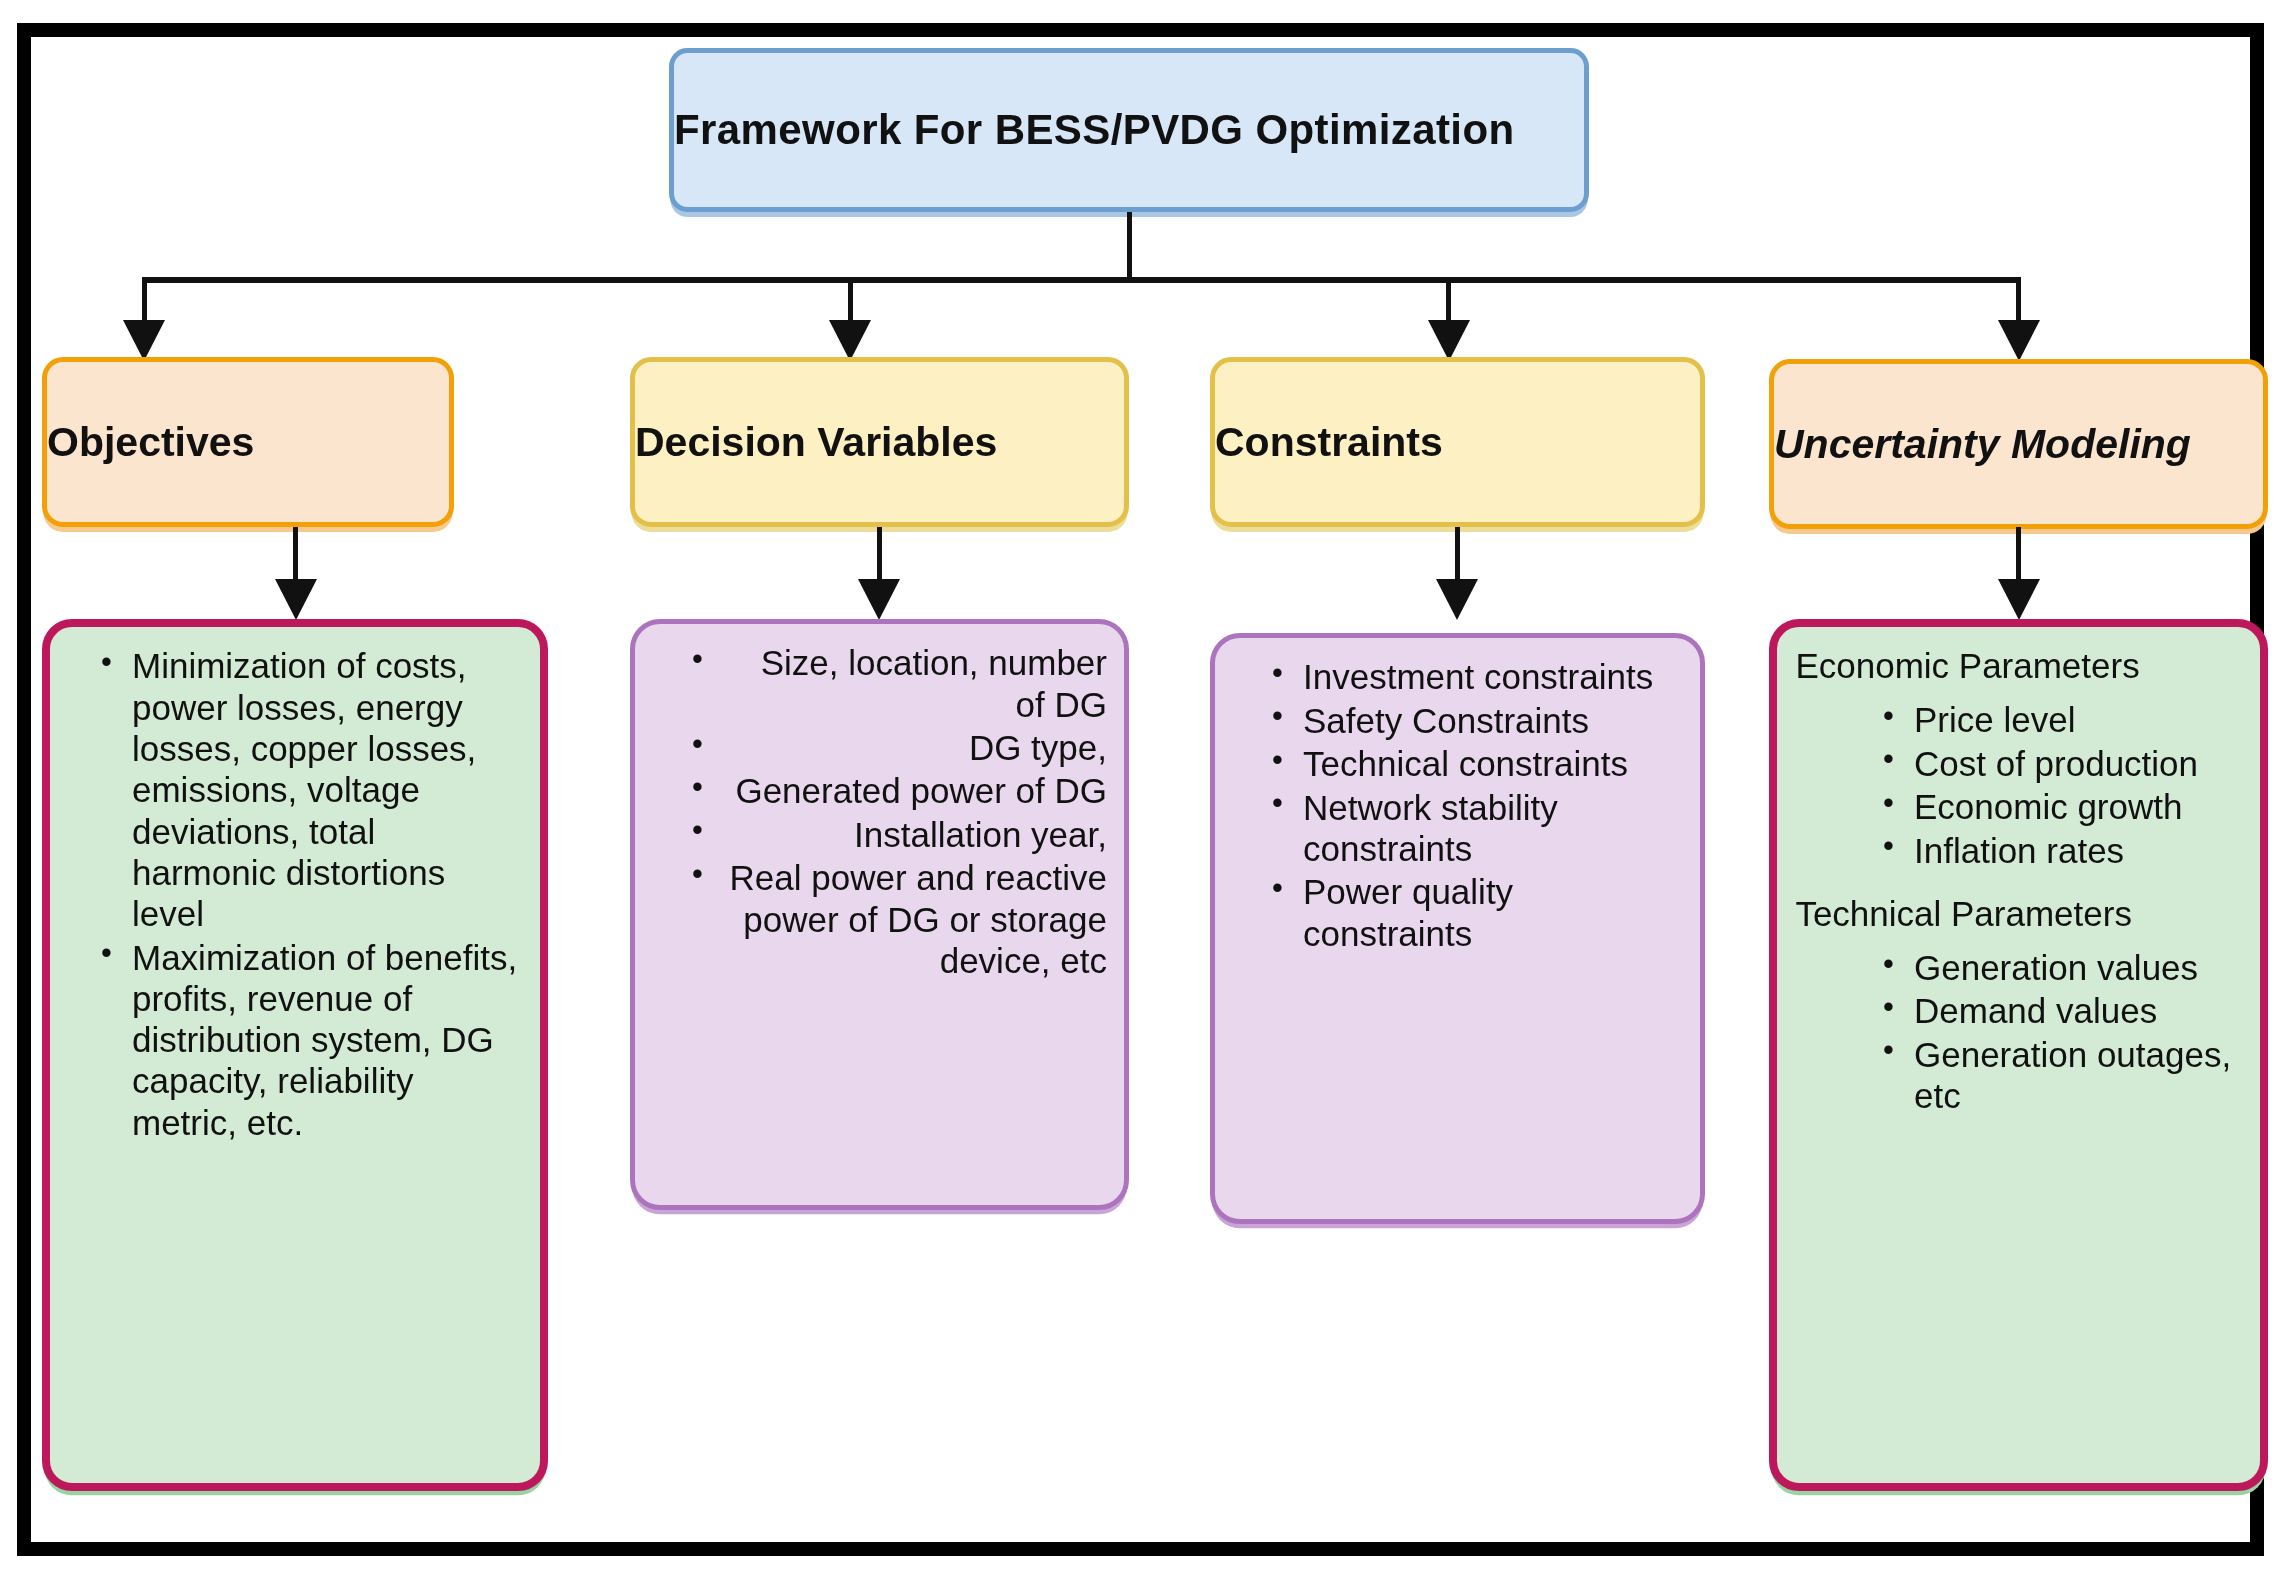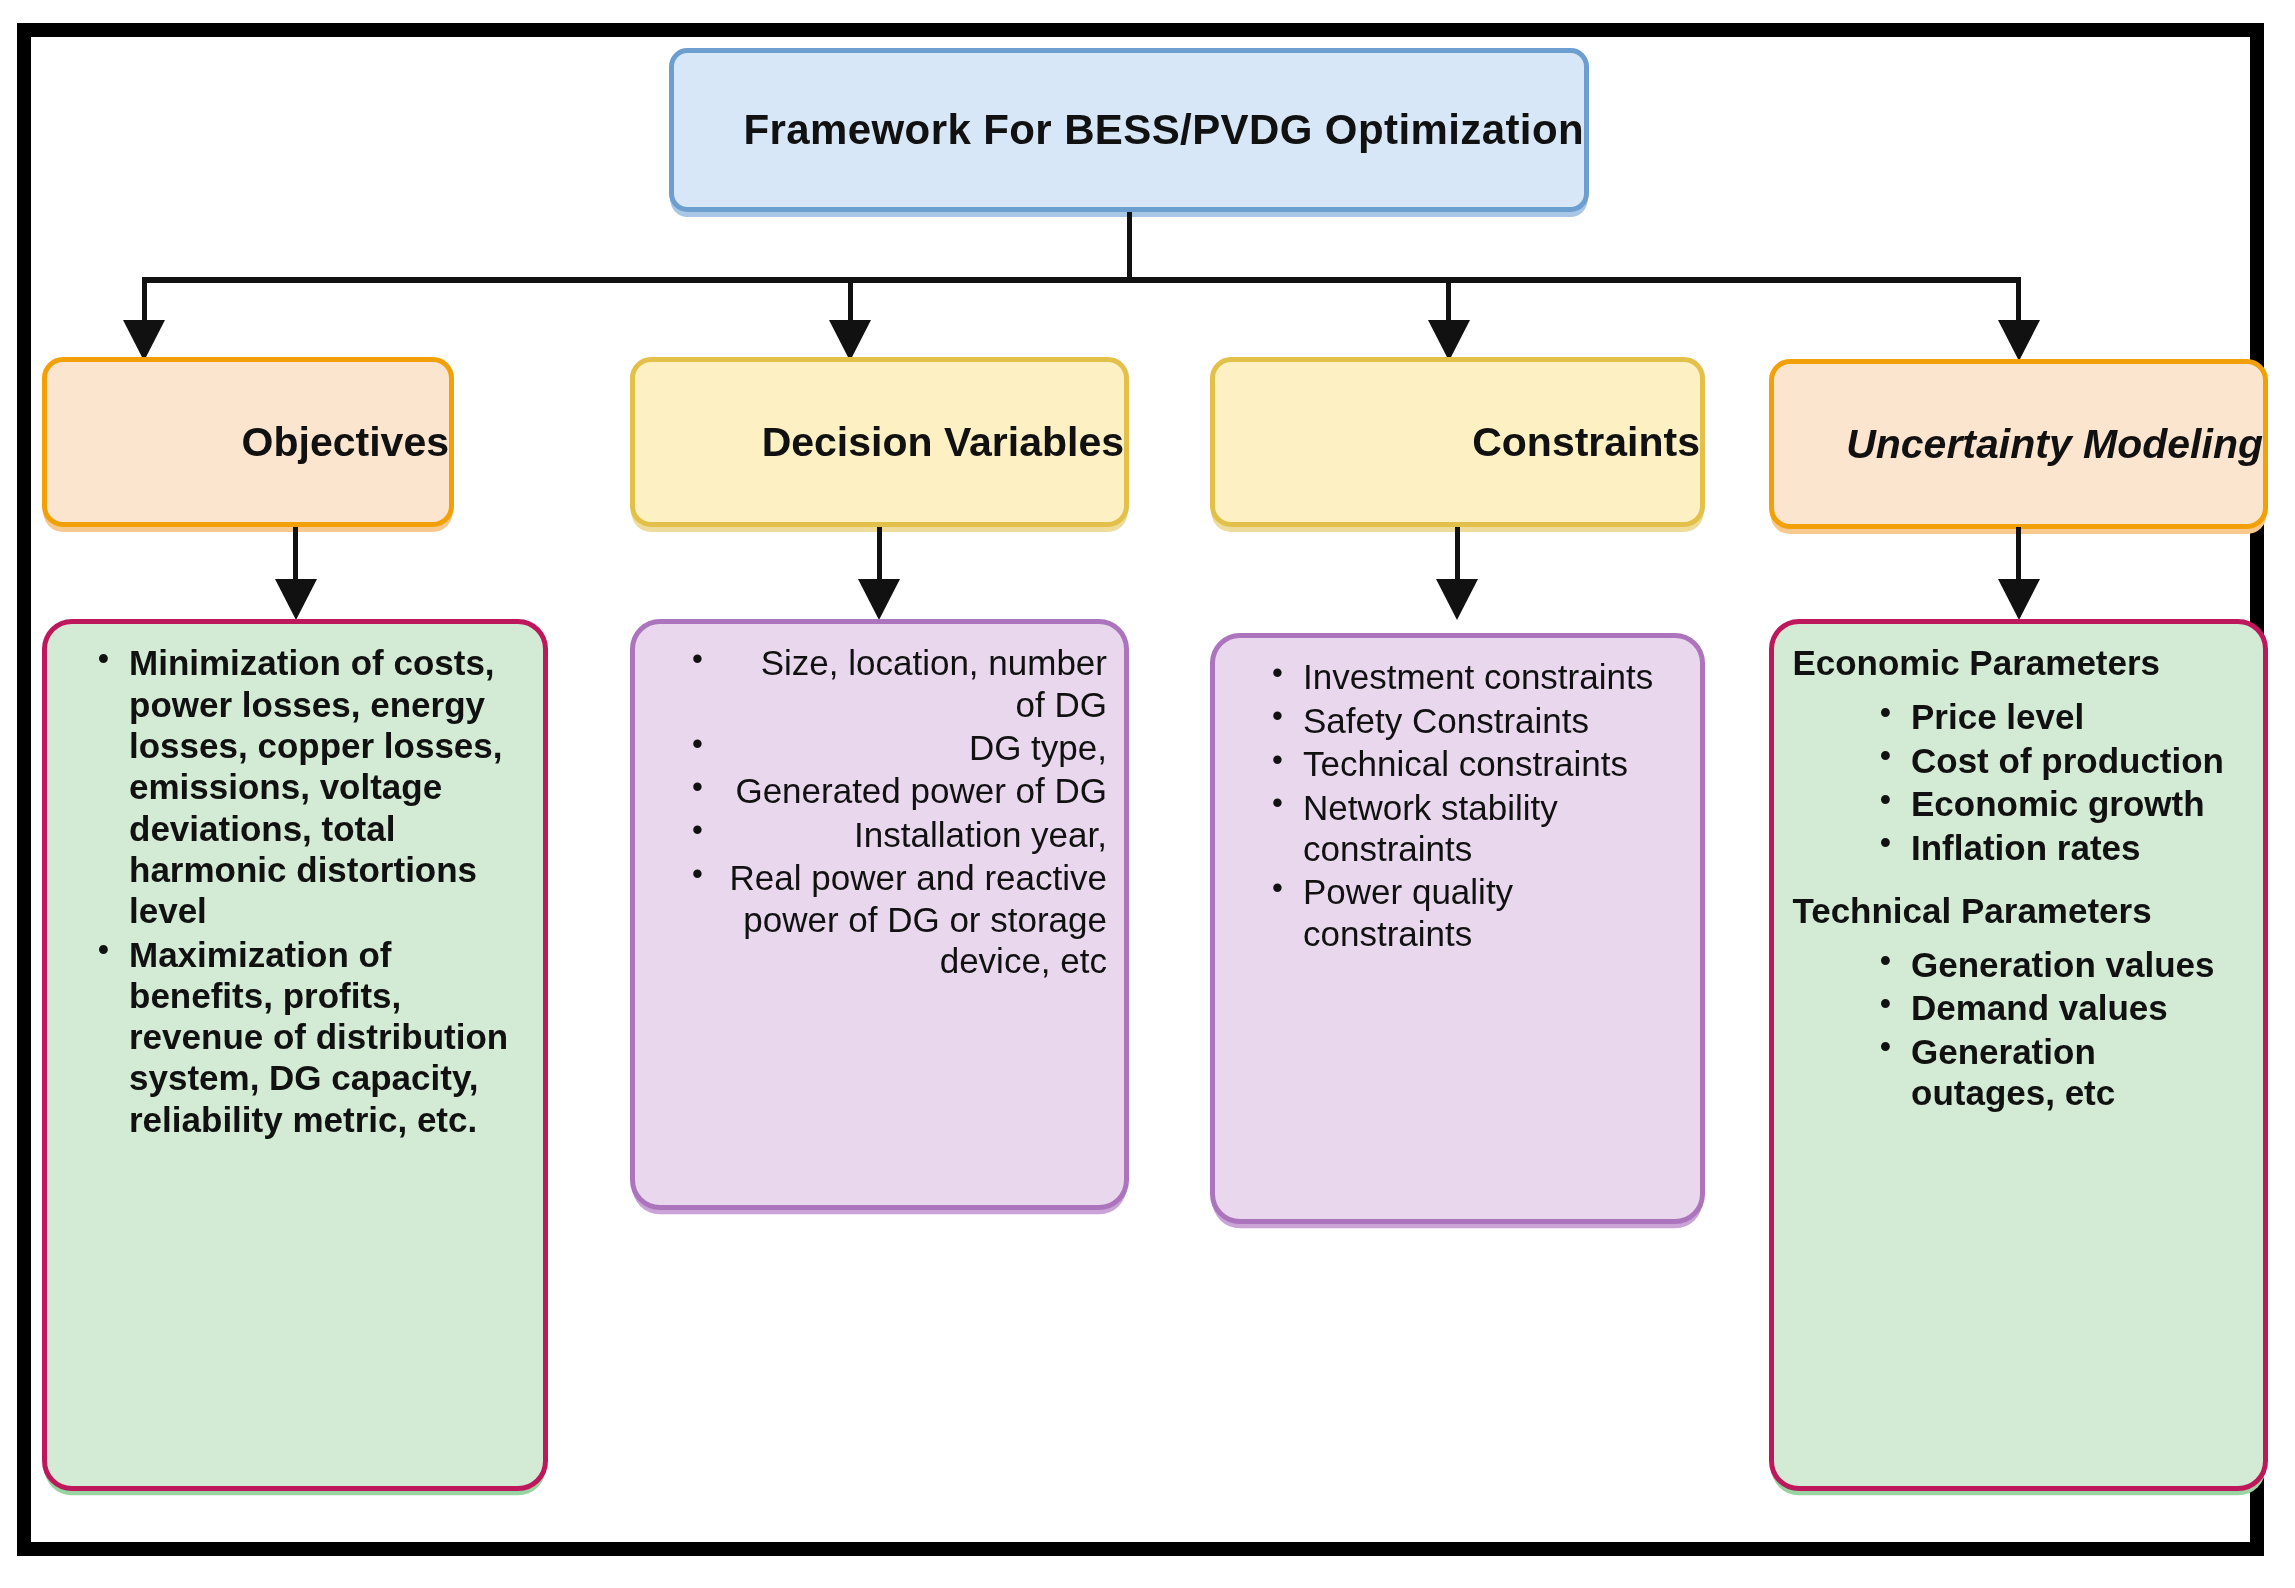--- a/index.html
+++ b/index.html
@@ -5,21 +5,21 @@
   html,body{margin:0;padding:0;background:#ffffff;}
   body{width:2295px;height:1589px;font-family:"Liberation Sans",sans-serif;overflow:hidden;}
 
   #frame{position:absolute;left:17px;top:22.6px;width:2247px;height:1533px;
          border:14px solid #000000;box-sizing:border-box;background:#ffffff;}
 
   #canvas{position:absolute;left:0;top:0;width:2295px;height:1589px;}
 
   
   .node{position:absolute;box-sizing:border-box;display:flex;
-        align-items:center;justify-content:flex-end;text-align:center;}
+        align-items:center;justify-content:flex-start;text-align:center;}
 
   
   #title-box{left:669px;top:48px;width:920px;height:164px;
              background:#d7e7f7;border:5px solid #6c9fd0;border-radius:18.4px;
              box-shadow:0 6.4px 0 -1.4px #a8c7e5;}
   #title-box .label{font-size:42px;font-weight:bold;color:#111;letter-spacing:0.4px;}
 
   
   .cat{height:170px;border-radius:21px;}
   .cat .label{font-size:41px;font-weight:bold;color:#111;}
@@ -27,21 +27,21 @@
   .cat.yellow{background:#fdf0c2;border:5.7px solid #e3c04a;box-shadow:0 6.4px 0 -1.4px #eedd9a;}
 
   #cat-0{left:42px;top:357px;width:412px;}
   #cat-1{left:630px;top:357px;width:499px;}
   #cat-2{left:1210px;top:357px;width:495px;}
   #cat-3{left:1769px;top:359px;width:499px;font-style:italic;}
 
   
   .content{border-radius:30px;align-items:flex-start;justify-content:flex-start;
            text-align:left;padding:18.4px 17px 18.4px 17px;}
-  .content.green{background:#d3ead4;border:5px solid #be185d;font-weight:bold;}
+  .content.green{background:#d3ead4;border:8px solid #be185d;}
   .content.purple{background:#e8d7ed;border:5px solid #a濃;}
   .content.purple{background:#e8d7ed;border:5px solid #ab74bd;box-shadow:0 6.4px 0 -2.1px #caa4d6;}
   .content.green{box-shadow:0 6.4px 0 -2.1px #9ad3a2;}
 
   #box-0{left:42px;top:619px;width:506px;height:872px;}
   #box-1{left:630px;top:619px;width:499px;height:591px;}
   #box-2{left:1210px;top:619px;width:495px;height:591px;margin-top:14px;}
   #box-3{left:1769px;top:619px;width:499px;height:872px;}
 
   .content ul{margin:0;padding:0 0 0 50px;list-style:none;}

